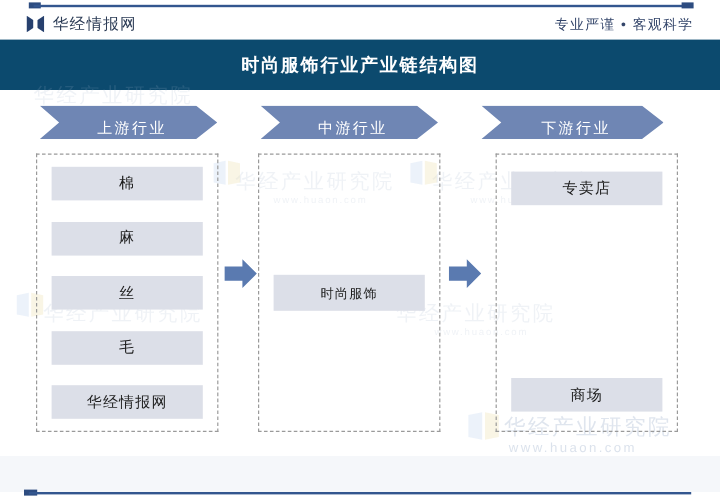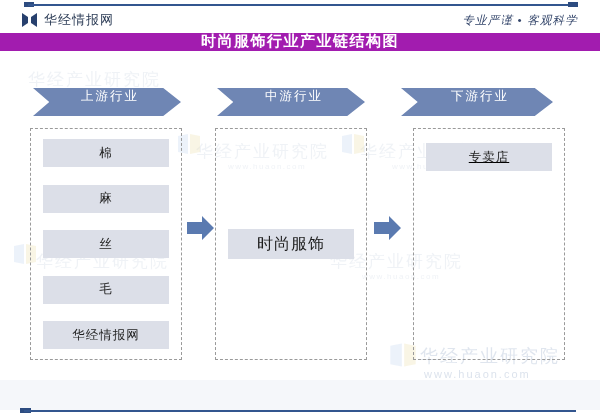--- a/index.html
+++ b/index.html
@@ -94,33 +94,32 @@
     font-size: 13px;
     color: #2b3b55;
     letter-spacing: 1px;
     white-space: nowrap;
   }
   .brand-tagline {
     font-size: 11.5px;
     color: #33456a;
     letter-spacing: 1.2px;
     white-space: nowrap;
-    font-style: italic;
   }
 
   
   .titlebar {
     position: absolute;
     left: 0;
     top: 33px;
     width: 600px;
-    height: 18px;
-    background: #a21caf;
-    display: flex;
-    align-items: flex-end;
+    height: 42px;
+    background: #0c4a6e;
+    display: flex;
+    align-items: center;
     justify-content: center;
   }
   .titlebar-text {
     color: #ffffff;
     font-size: 15px;
     font-weight: bold;
     letter-spacing: 1.5px;
     white-space: nowrap;
   }
 
@@ -167,21 +166,21 @@
   }
 
   
   .chev {
     position: absolute;
     top: 25px;
     height: 28px;
     background: #6f86b4;
     clip-path: polygon(0 0, 88% 0, 100% 50%, 88% 100%, 0 100%, 11% 50%);
     display: flex;
-    align-items: flex-start;
+    align-items: flex-end;
     justify-content: center;
   }
   .chev-label {
     color: #ffffff;
     font-size: 12.5px;
     letter-spacing: 2px;
     white-space: nowrap;
     transform: translateX(3px);
   }
   .chev-up   { left: 33px;  width: 148px; }
@@ -213,38 +212,37 @@
   }
   .col-inner-even {
     justify-content: space-between;
   }
   .col-inner-center {
     justify-content: center;
   }
   .col-inner-spread {
     justify-content: space-between;
     padding: 14px 12px 16px 12px;
-    text-decoration: underline;
   }
 
   .node {
     background: #dcdfe8;
     height: 28px;
     display: flex;
     align-items: center;
     justify-content: center;
     font-size: 12.5px;
     color: #1d1d1d;
     letter-spacing: 1px;
     white-space: nowrap;
     box-sizing: border-box;
   }
   .node-mid {
     height: 30px;
-    font-size: 16px;
+    font-size: 11px;
   }
 
   
   .arrow {
     position: absolute;
     top: 152px;
     width: 28px;
     height: 26px;
   }
   .arrow svg { display: block; }
@@ -365,20 +363,21 @@
 
     <div class="col col-mid">
       <div class="col-inner col-inner-center">
         <div class="node node-mid">时尚服饰</div>
       </div>
     </div>
 
     <div class="col col-down">
       <div class="col-inner col-inner-spread">
         <div class="node">专卖店</div>
+        <div class="node">商场</div>
       </div>
     </div>
 
     <div class="arrow arrow-1">
       <svg width="28" height="26" viewBox="0 0 28 26">
         <polygon points="0,7 15,7 15,1 27,13 15,25 15,19 0,19" fill="#5a7ab0"></polygon>
       </svg>
     </div>
     <div class="arrow arrow-2">
       <svg width="28" height="26" viewBox="0 0 28 26">

